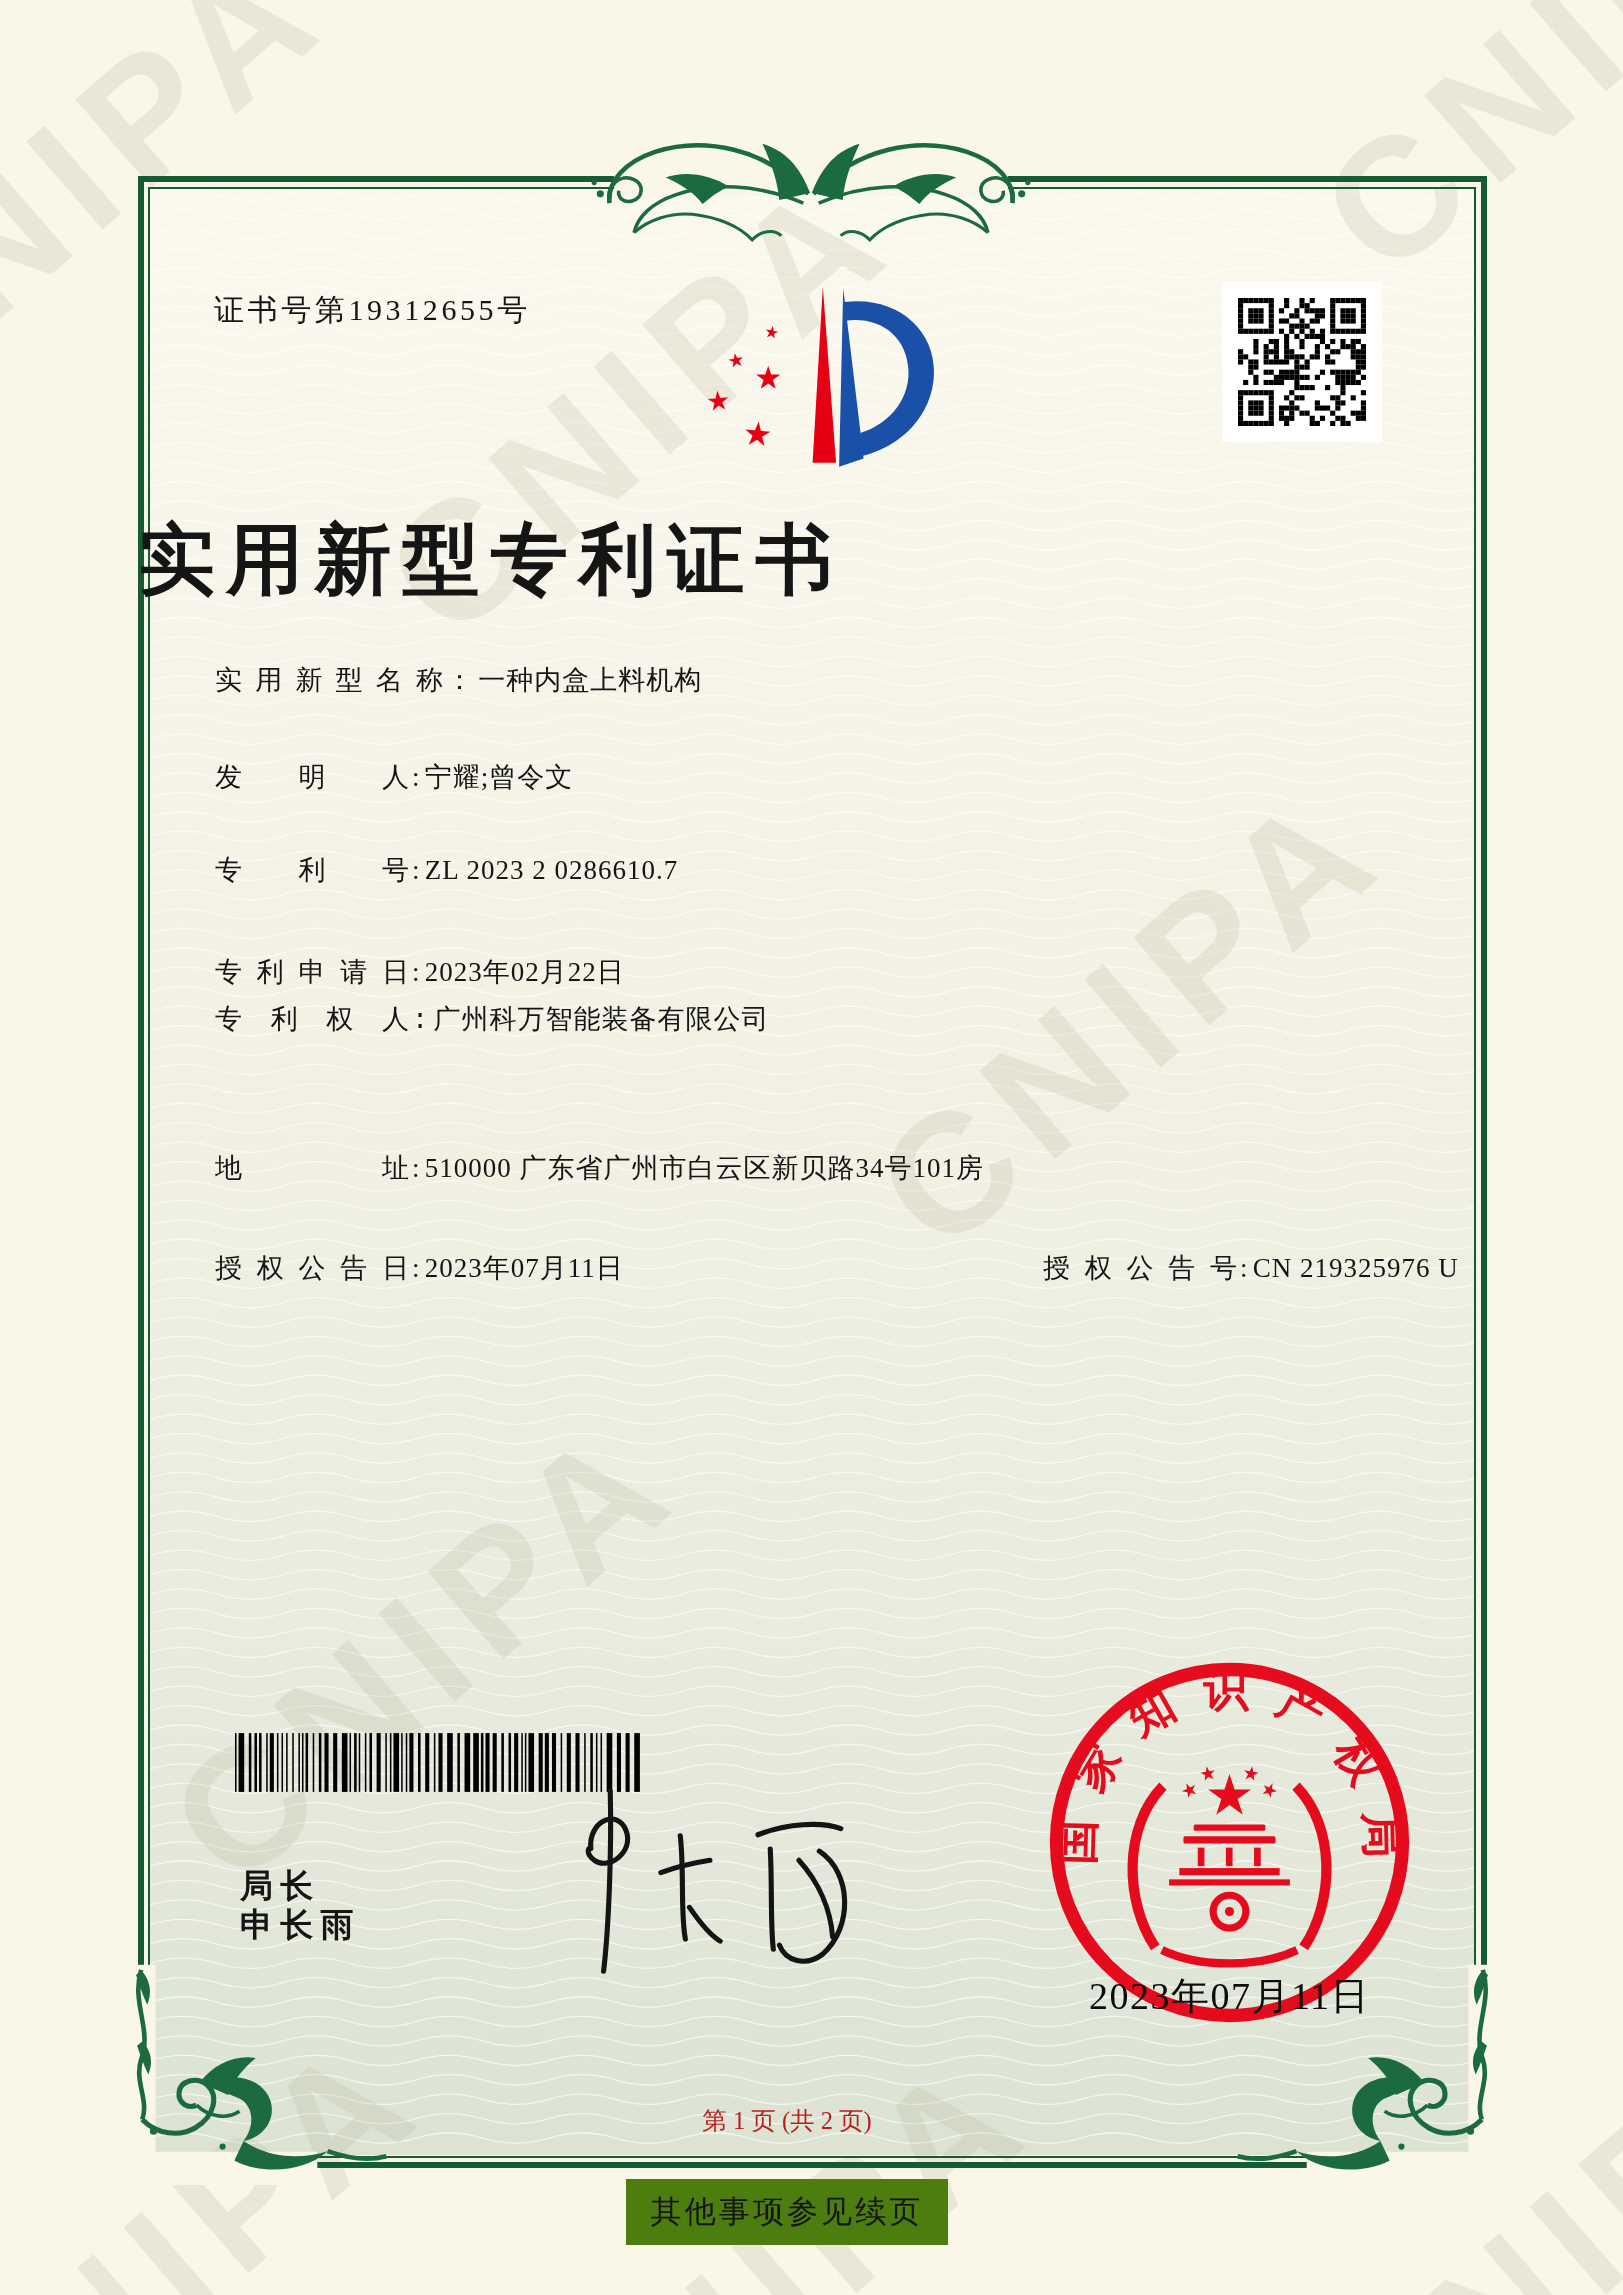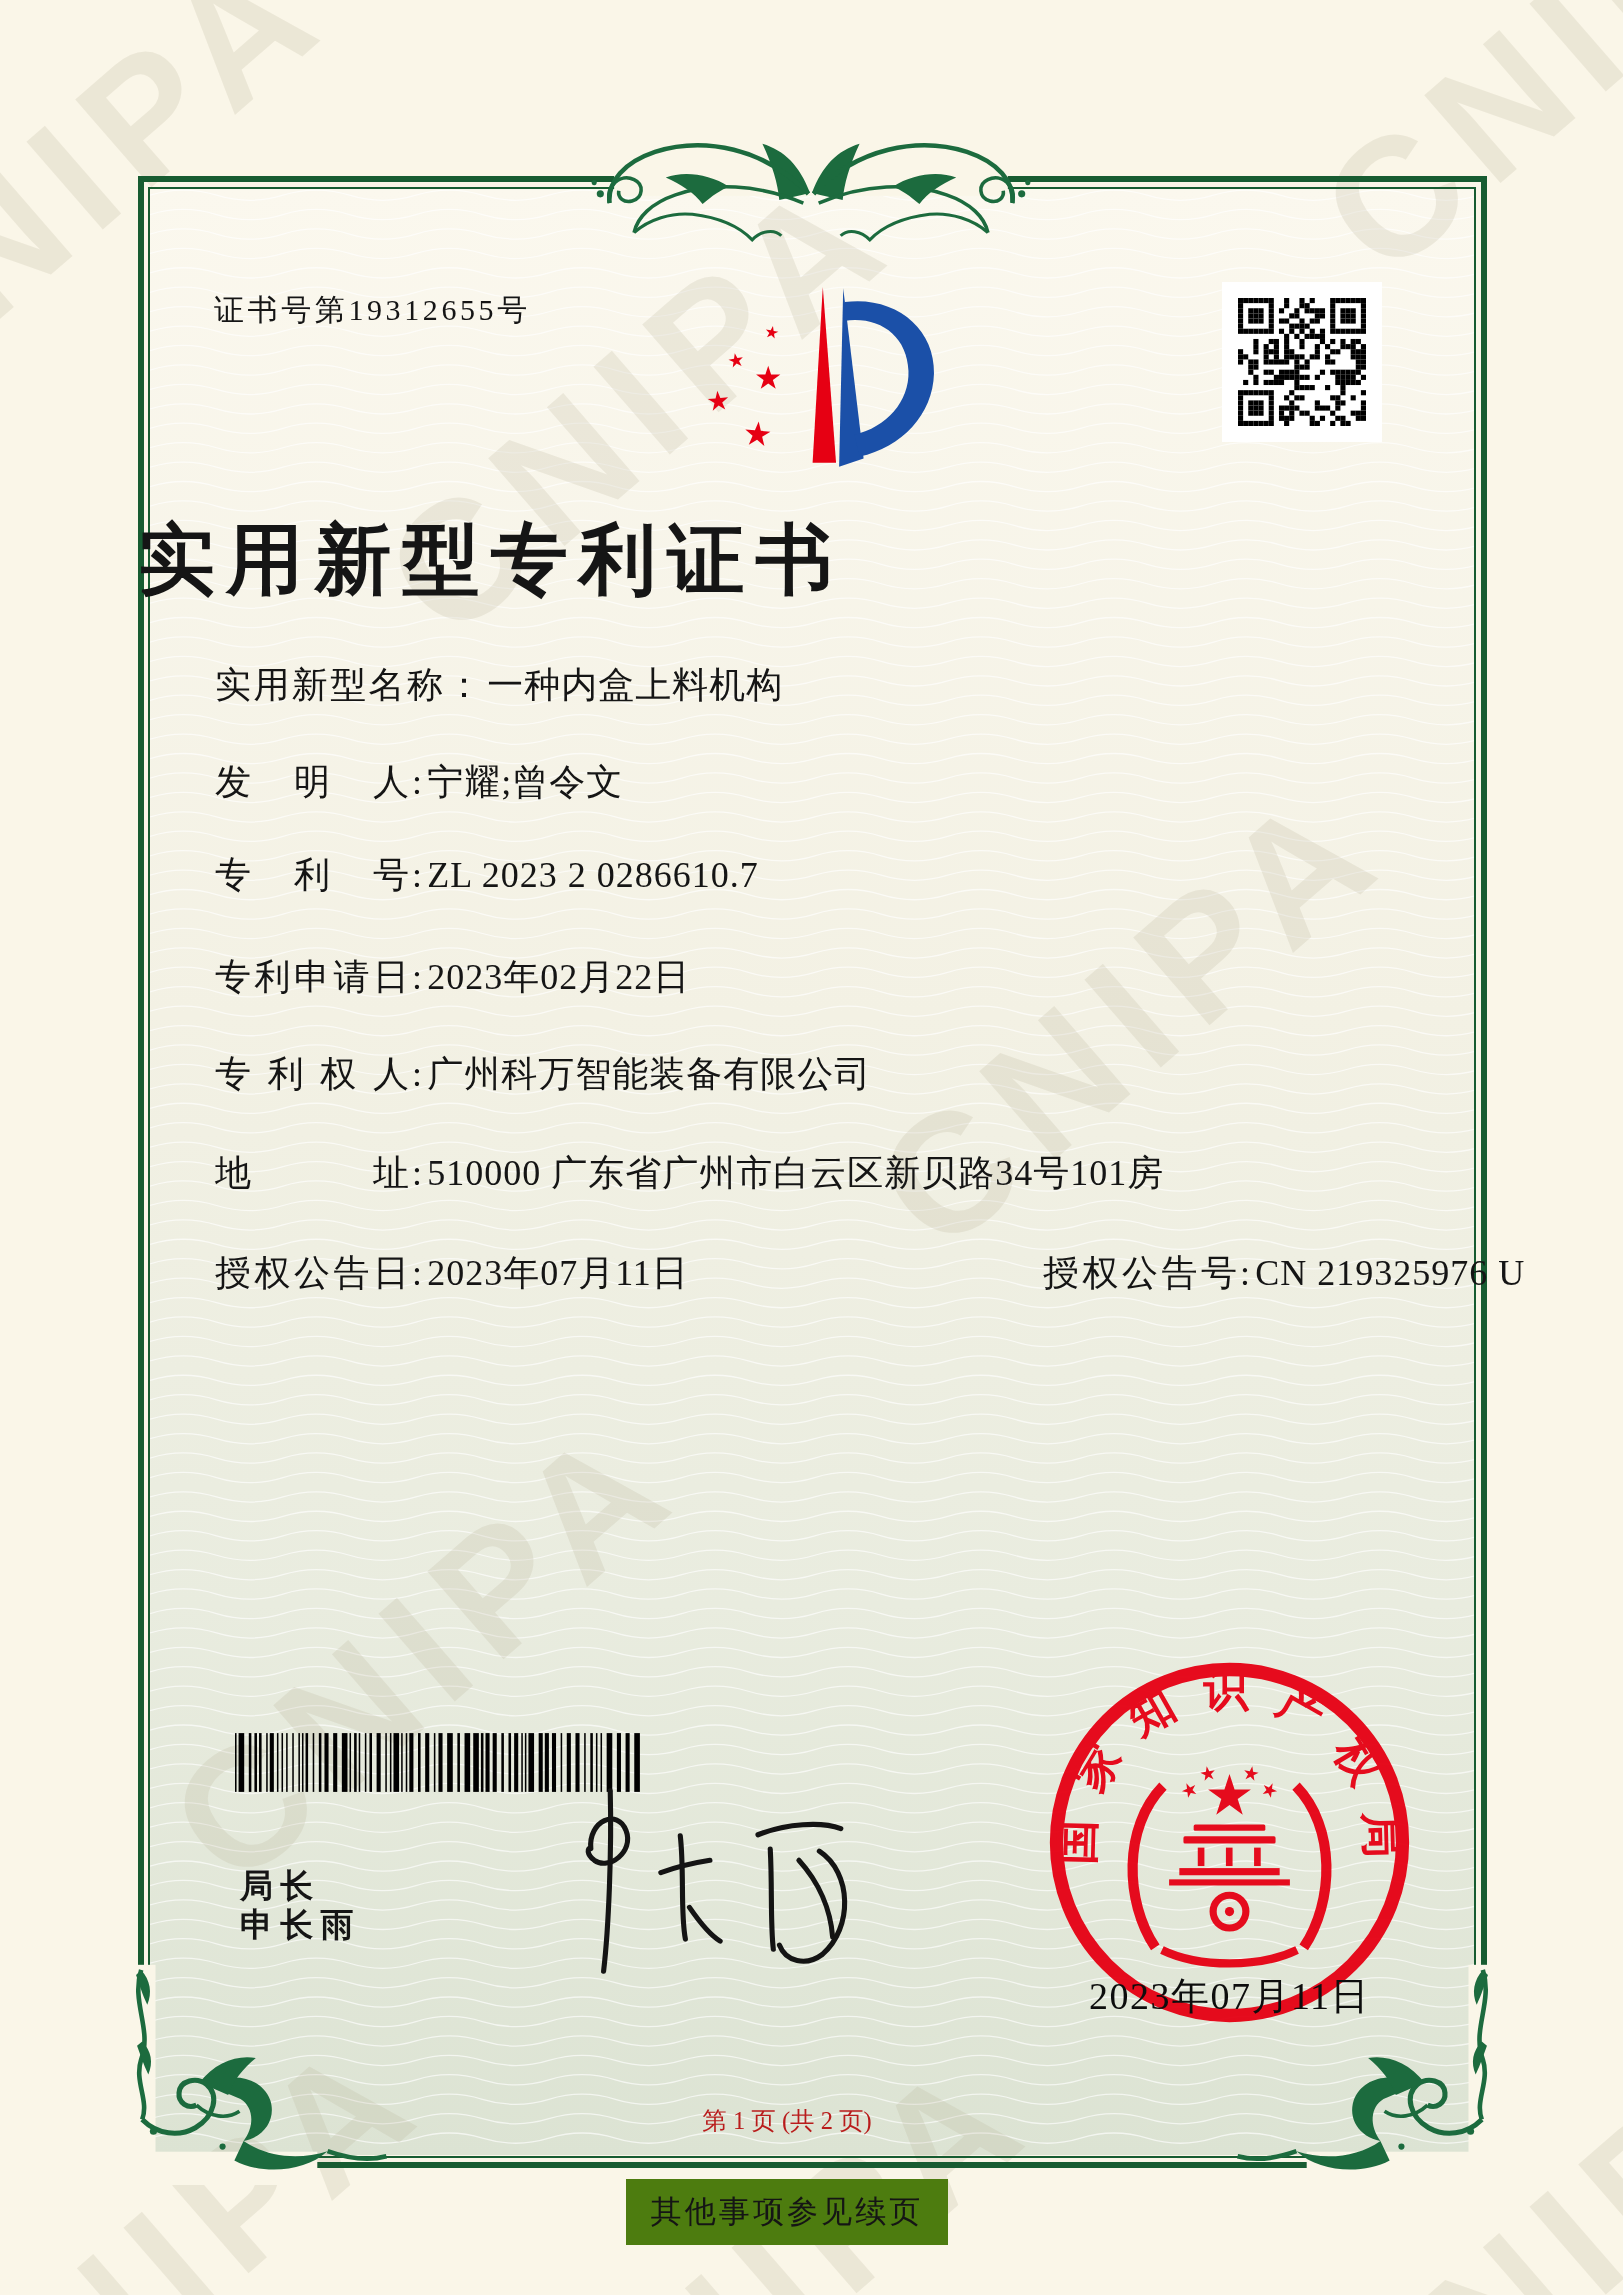--- a/index.html
+++ b/index.html
@@ -11,21 +11,21 @@
       font-family:"Liberation Sans","DejaVu Sans",sans-serif;font-weight:bold;
       font-size:169px;letter-spacing:17.4px;color:#b5ae93;opacity:.20;white-space:nowrap;}
   
   #frame-outer{left:138px;top:176px;width:1349px;height:1992px;border:6.1px solid #175c31;box-sizing:border-box;}
   #frame-inner{left:148px;top:187px;width:1328px;height:1971px;border:2px solid #175c31;box-sizing:border-box;}
   
   #cert-no{left:214px;top:290px;font-size:30px;letter-spacing:3.6px;}
   #qr-box{left:1222px;top:282px;width:160px;height:160px;background:#ffffff;}
   #title{left:138px;top:509px;width:1388px;text-align:left;font-size:77px;font-weight:bold;letter-spacing:11.2px;}
   
-  .row{position:absolute;left:215px;font-size:36px;line-height:1.15;white-space:nowrap;}
+  .row{position:absolute;left:215px;font-size:27px;line-height:1.15;white-space:nowrap;}
   .lbl{display:inline-block;text-align:justify;text-align-last:justify;vertical-align:top;}
   .lbl.w1{width:228px;}
   .lbl.w2{width:194px;}
   .colon{display:inline-block;margin:0 5.1px 0 3.1px;}
   .val{display:inline-block;letter-spacing:1px;}
   .grant{position:absolute;left:828px;top:0;}
   
   #body-text{left:215px;top:1307px;width:1213px;font-size:31px;line-height:45px;text-align:justify;}
   #body-text p{margin:0;text-indent:2em;}
   #body-text p + p{margin-top:11.2px;}
@@ -528,21 +528,21 @@
     </svg>
   </div>
 
   <div id="title" class="abs">实用新型专利证书</div>
 
   <div id="rows">
       <div class="row" style="top: 665px;"><span class="lbl w1">实用新型名称</span><span class="colon">：</span><span class="val">一种内盒上料机构</span></div>
       <div class="row" style="top: 762px;"><span class="lbl w2">发明人</span><span class="colon">:</span><span class="val">宁耀;曾令文</span></div>
       <div class="row" style="top: 855px;"><span class="lbl w2">专利号</span><span class="colon">:</span><span class="val">ZL 2023 2 0286610.7</span></div>
       <div class="row" style="top: 957px;"><span class="lbl w2">专利申请日</span><span class="colon">:</span><span class="val">2023年02月22日</span></div>
-      <div class="row" style="top: 1054px;"><span class="lbl w2">专利权人</span><span class="colon">:</span><span class="val">广州科万智能装备有限公司</span></div>
+      <div class="row" style="top: 1006px; font-family: Liberation Mono, monospace;"><span class="lbl w2">专利权人</span><span class="colon">:</span><span class="val">广州科万智能装备有限公司</span></div>
       <div class="row" style="top: 1153px;"><span class="lbl w2">地址</span><span class="colon">:</span><span class="val">510000 广东省广州市白云区新贝路34号101房</span></div>
       <div class="row" style="top: 1253px;"><span class="lbl w2">授权公告日</span><span class="colon">:</span><span class="val">2023年07月11日</span><span class="grant"><span class="lbl w2">授权公告号</span><span class="colon">:</span><span class="val">CN 219325976 U</span></span></div>
     </div>
 
 
   <svg class="abs" style="left:235px;top:1733px;" width="410" height="59" viewBox="0 0 802 115">
     <g id="barcode-bars" fill="#000">
         <rect x="0" y="0" width="3" height="115"></rect>
         <rect x="7" y="0" width="11" height="115"></rect>
         <rect x="27" y="0" width="5" height="115"></rect>

